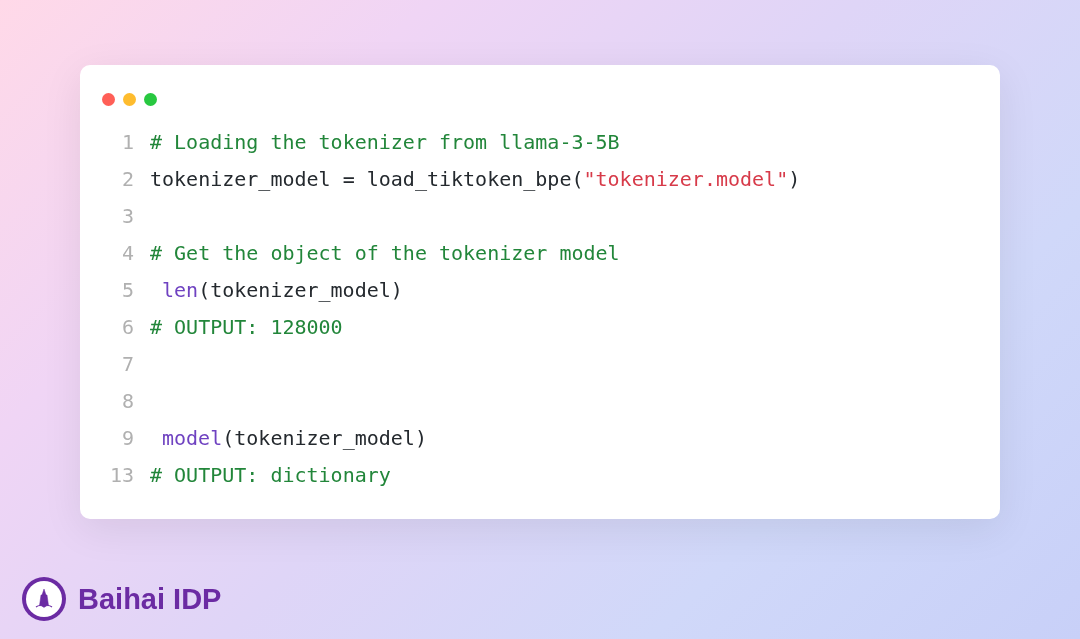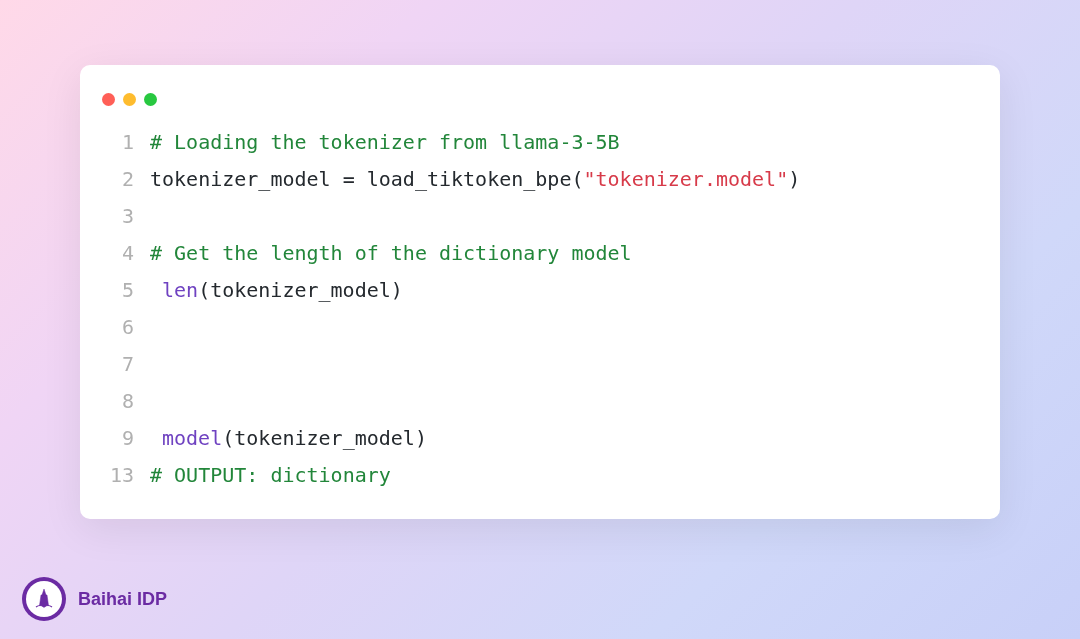--- a/index.html
+++ b/index.html
@@ -98,21 +98,21 @@
       height: 36px;
       border-radius: 50%;
       background: #ffffff;
       display: flex;
       align-items: center;
       justify-content: center;
     }
     
     .brand-text {
       font-family: -apple-system, BlinkMacSystemFont, 'Segoe UI', sans-serif;
-      font-size: 18px;
+      font-size: 29px;
       font-weight: 700;
       color: #6b2ba3;
     }
   </style>
 </head>
 <body>
 
 <div class="code-window">
   <div class="window-controls">
     <div class="control-dot dot-red"></div>
@@ -127,28 +127,29 @@
       <div class="code-line">
         <span class="line-number">2</span>
         <span class="line-content"><span class="identifier">tokenizer_model = load_tiktoken_bpe(</span><span class="string">"tokenizer.model"</span><span class="identifier">)</span></span>
       </div>
       <div class="code-line">
         <span class="line-number">3</span>
         <span class="line-content">&nbsp;</span>
       </div>
       <div class="code-line">
         <span class="line-number">4</span>
-        <span class="line-content"><span class="comment"># Get the length of the dictionary model</span></span>
+        <span class="line-content"><span class="comment"># Get the object of the tokenizer model</span></span>
       </div>
       <div class="code-line">
         <span class="line-number">5</span>
         <span class="line-content"><span class="builtin">len</span><span class="identifier">(tokenizer_model)</span></span>
       </div>
       <div class="code-line">
         <span class="line-number">6</span>
+        <span class="line-content"><span class="comment"># OUTPUT: 128000</span></span>
       </div>
       <div class="code-line">
         <span class="line-number">7</span>
         <span class="line-content">&nbsp;</span>
       </div>
       <div class="code-line">
         <span class="line-number">8</span>
       </div>
       <div class="code-line">
         <span class="line-number">9</span>

